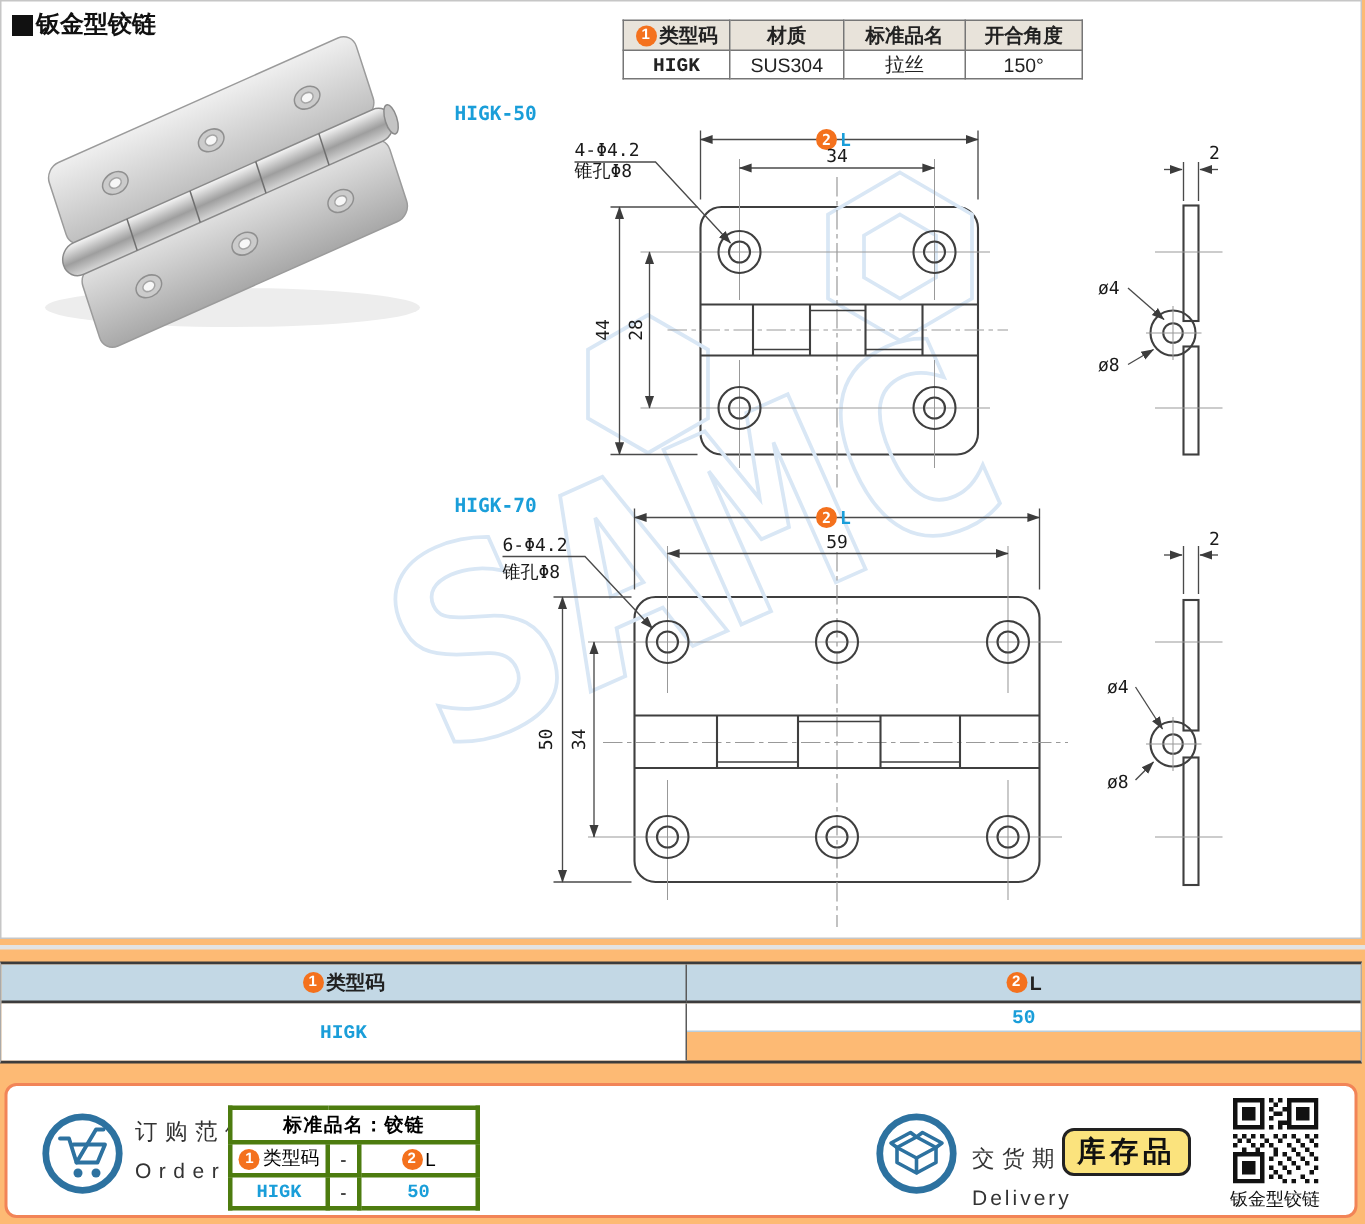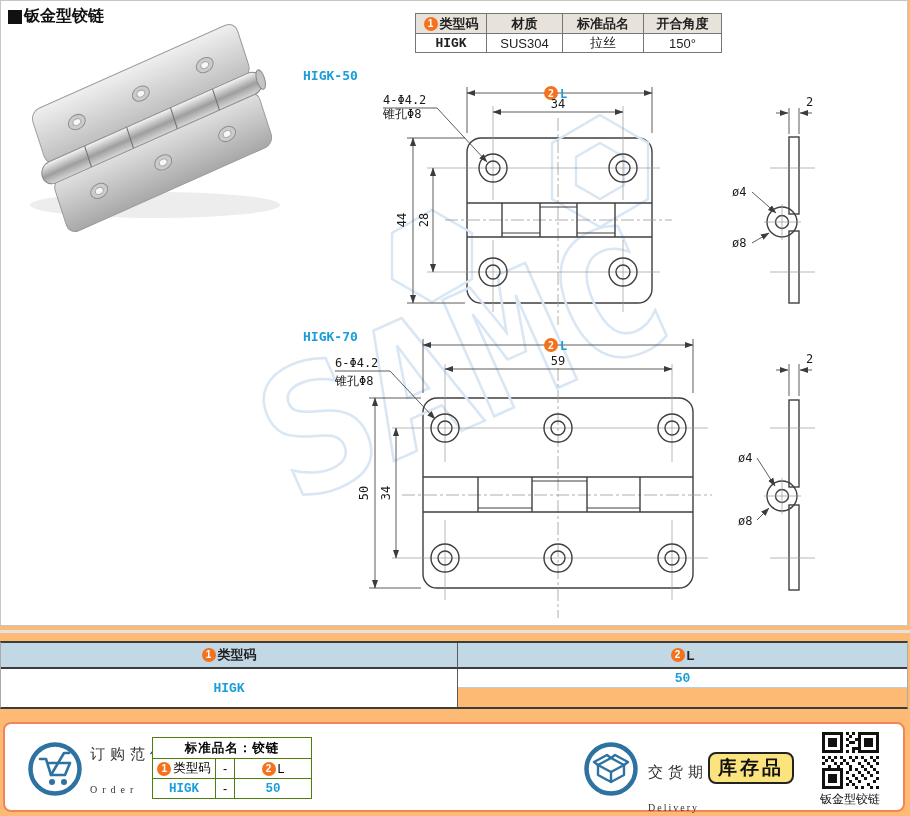--- a/index.html
+++ b/index.html
@@ -29,23 +29,23 @@
   .sel .h1{border-right:1px solid #5a5a5a;}
   .sel .code{grid-row:2/4;border-right:1px solid #5a5a5a;display:flex;align-items:center;justify-content:center;background:#fff;font-size:13px;}
   .sel .lv{display:flex;align-items:center;justify-content:center;font-size:13px;}
   .sel .lv0{background:#fff;border-bottom:1px solid #b9cedd;}
   .sel .lv1{background:#e3eff8;}
   
   .obox{position:absolute;left:3px;top:722px;width:902px;height:90px;border:2px solid #f28457;border-radius:8px;box-sizing:border-box;background:#fff;}
   .icon-circle{position:absolute;width:56px;height:56px;}
   .cap2{position:absolute;color:#333;}
   .cap2 .cn{font-size:15px;letter-spacing:5px;white-space:nowrap;}
-  .cap2 .en{font-size:10px;font-family:Liberation Serif, serif;letter-spacing:5px;margin-top:20px;white-space:nowrap;}
+  .cap2 .en{font-size:14px;font-family:Liberation Sans, sans-serif;letter-spacing:5px;margin-top:8px;white-space:nowrap;}
   table.ord{position:absolute;left:152px;top:737px;border-collapse:collapse;font-size:12.5px;text-align:center;background:#fff;}
-  table.ord td{border:1px solid #4d7c0f;padding:0;height:19px;}
+  table.ord td{border:3px solid #4d7c0f;padding:0;height:19px;}
   table.ord .tt{font-weight:bold;letter-spacing:1px;height:20px;}
   table.ord td div{display:flex;align-items:center;justify-content:center;}
   .stock{position:absolute;left:708px;top:752px;width:86px;height:32px;background:#fbe37d;border:2px solid #222;
          border-radius:8px;display:flex;align-items:center;justify-content:center;font-size:19px;font-weight:bold;
          letter-spacing:3px;color:#111;box-sizing:border-box;}
   .qr-cap{position:absolute;left:813px;top:791px;width:74px;text-align:center;font-size:12px;color:#111;}
   
   svg text{font-family:"DejaVu Sans Mono",monospace;}
   .t{font-size:12px;fill:#1a1a1a;}
   .code{font-size:13px;font-weight:bold;fill:#1a9ed9;}

